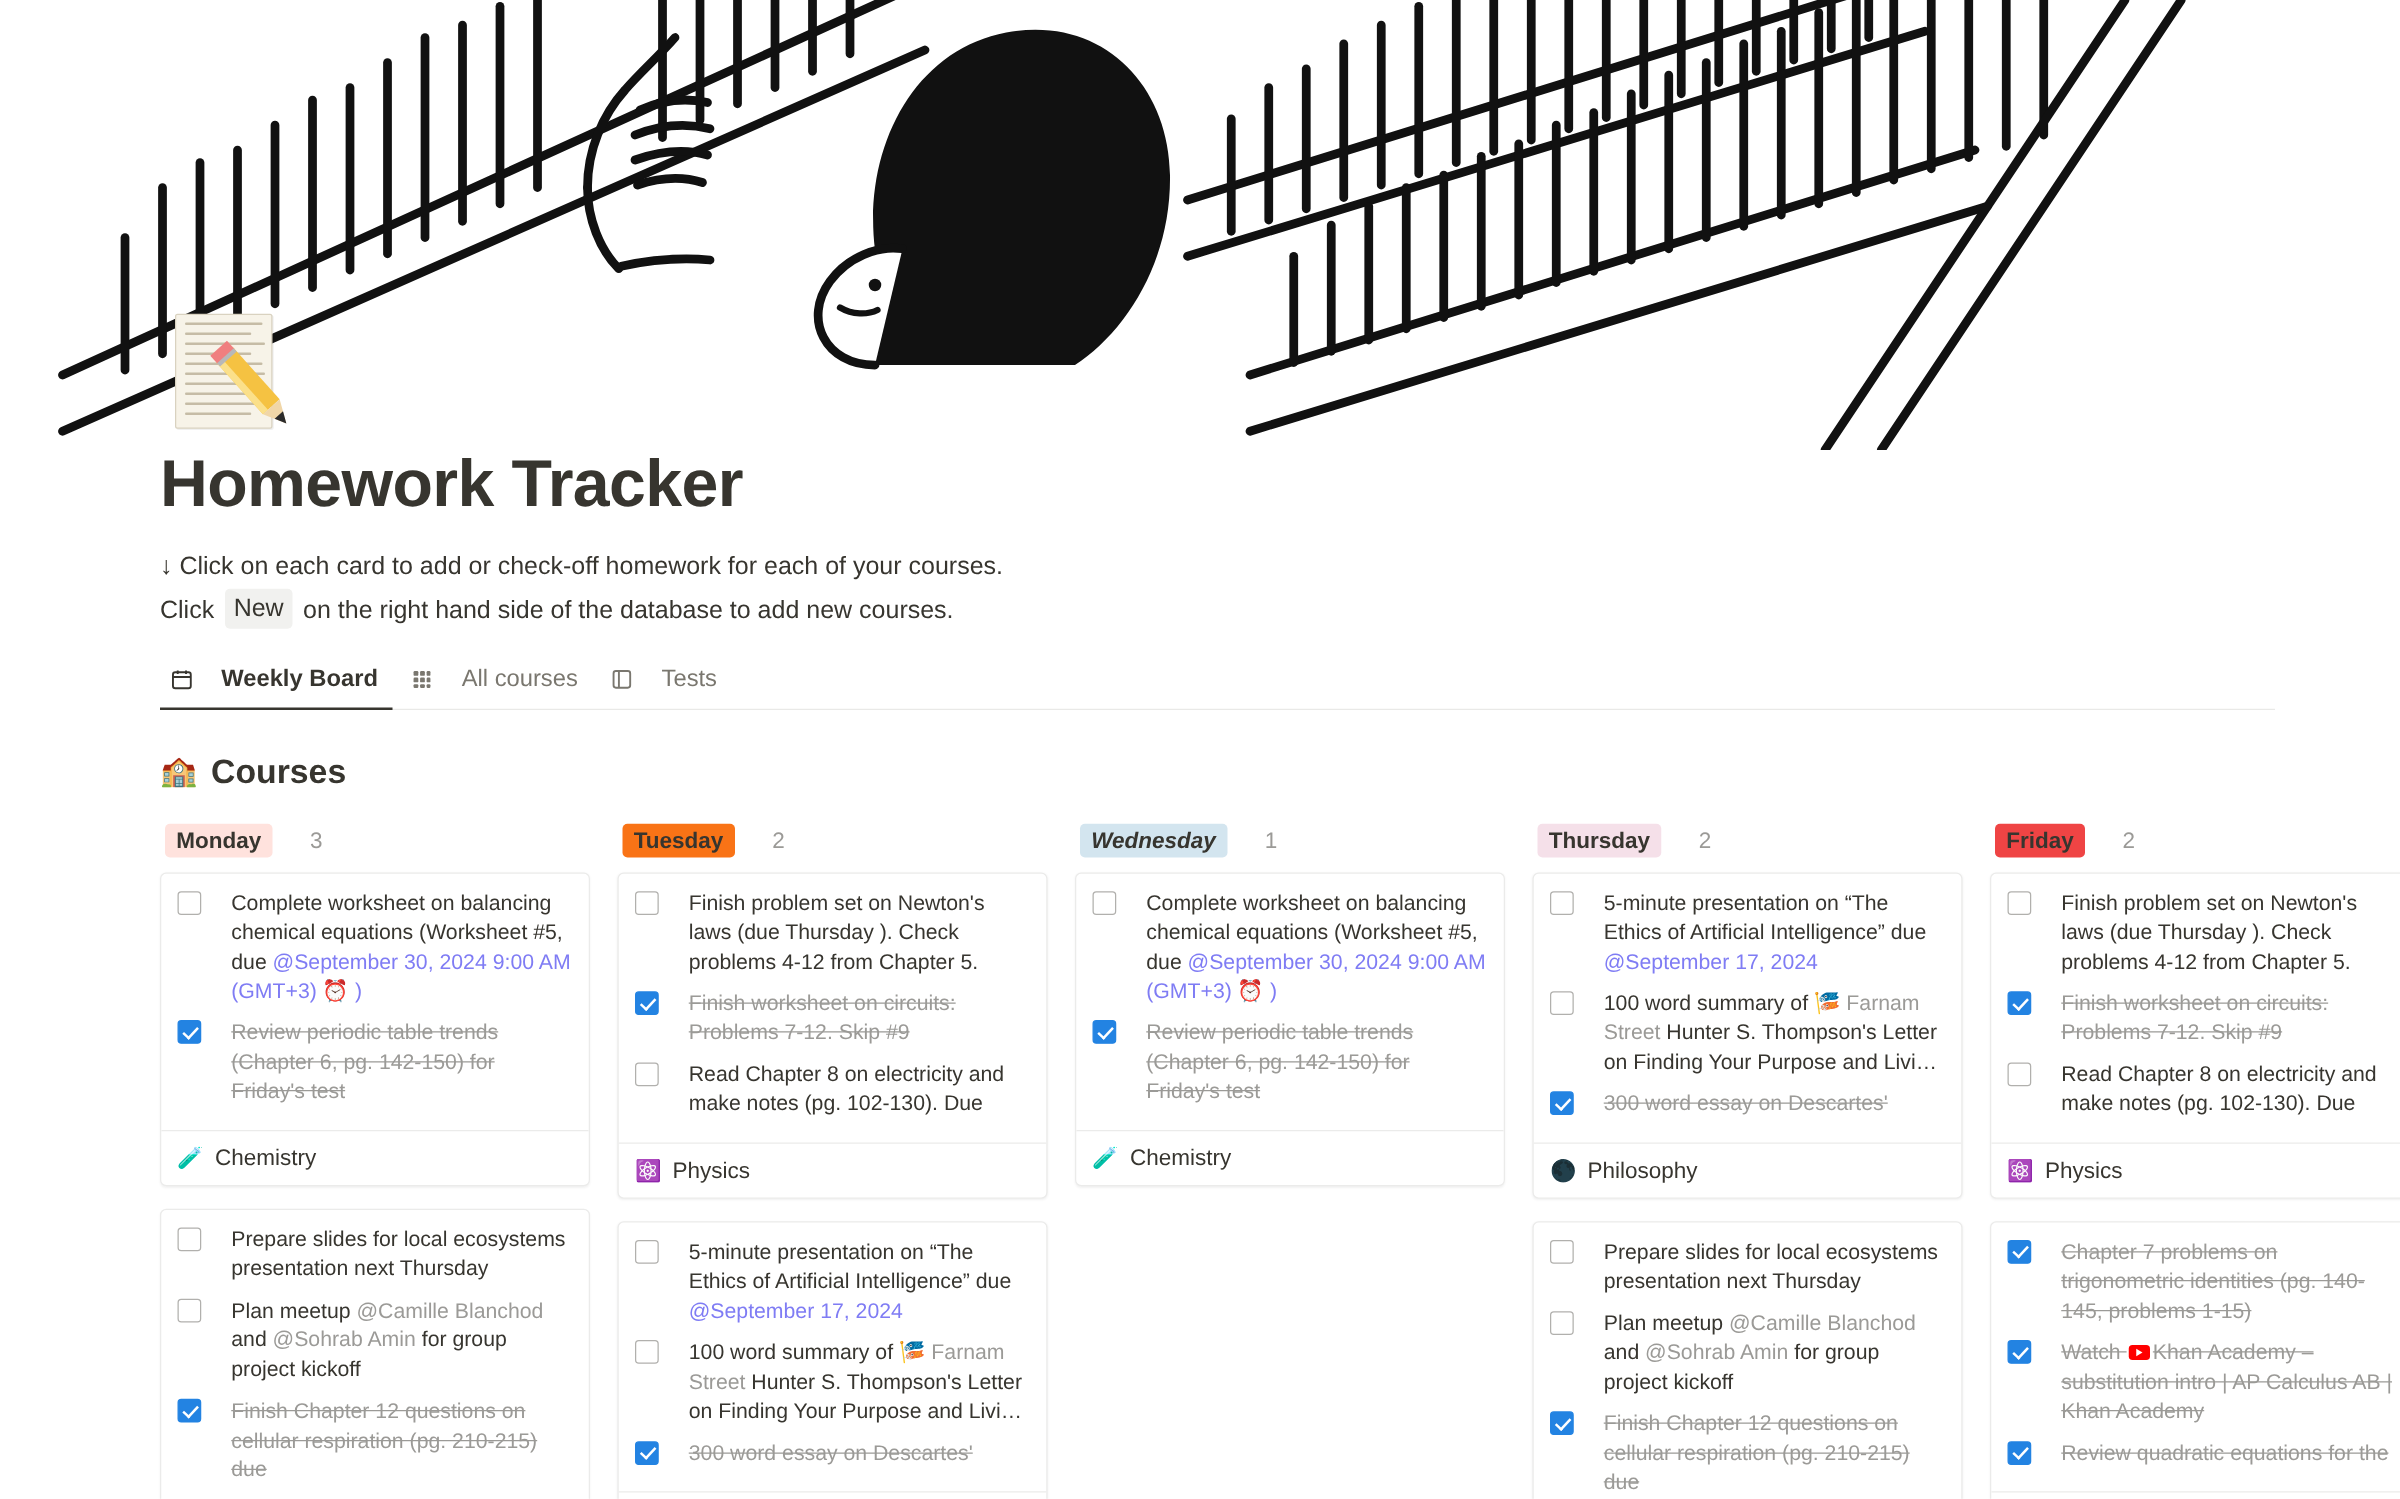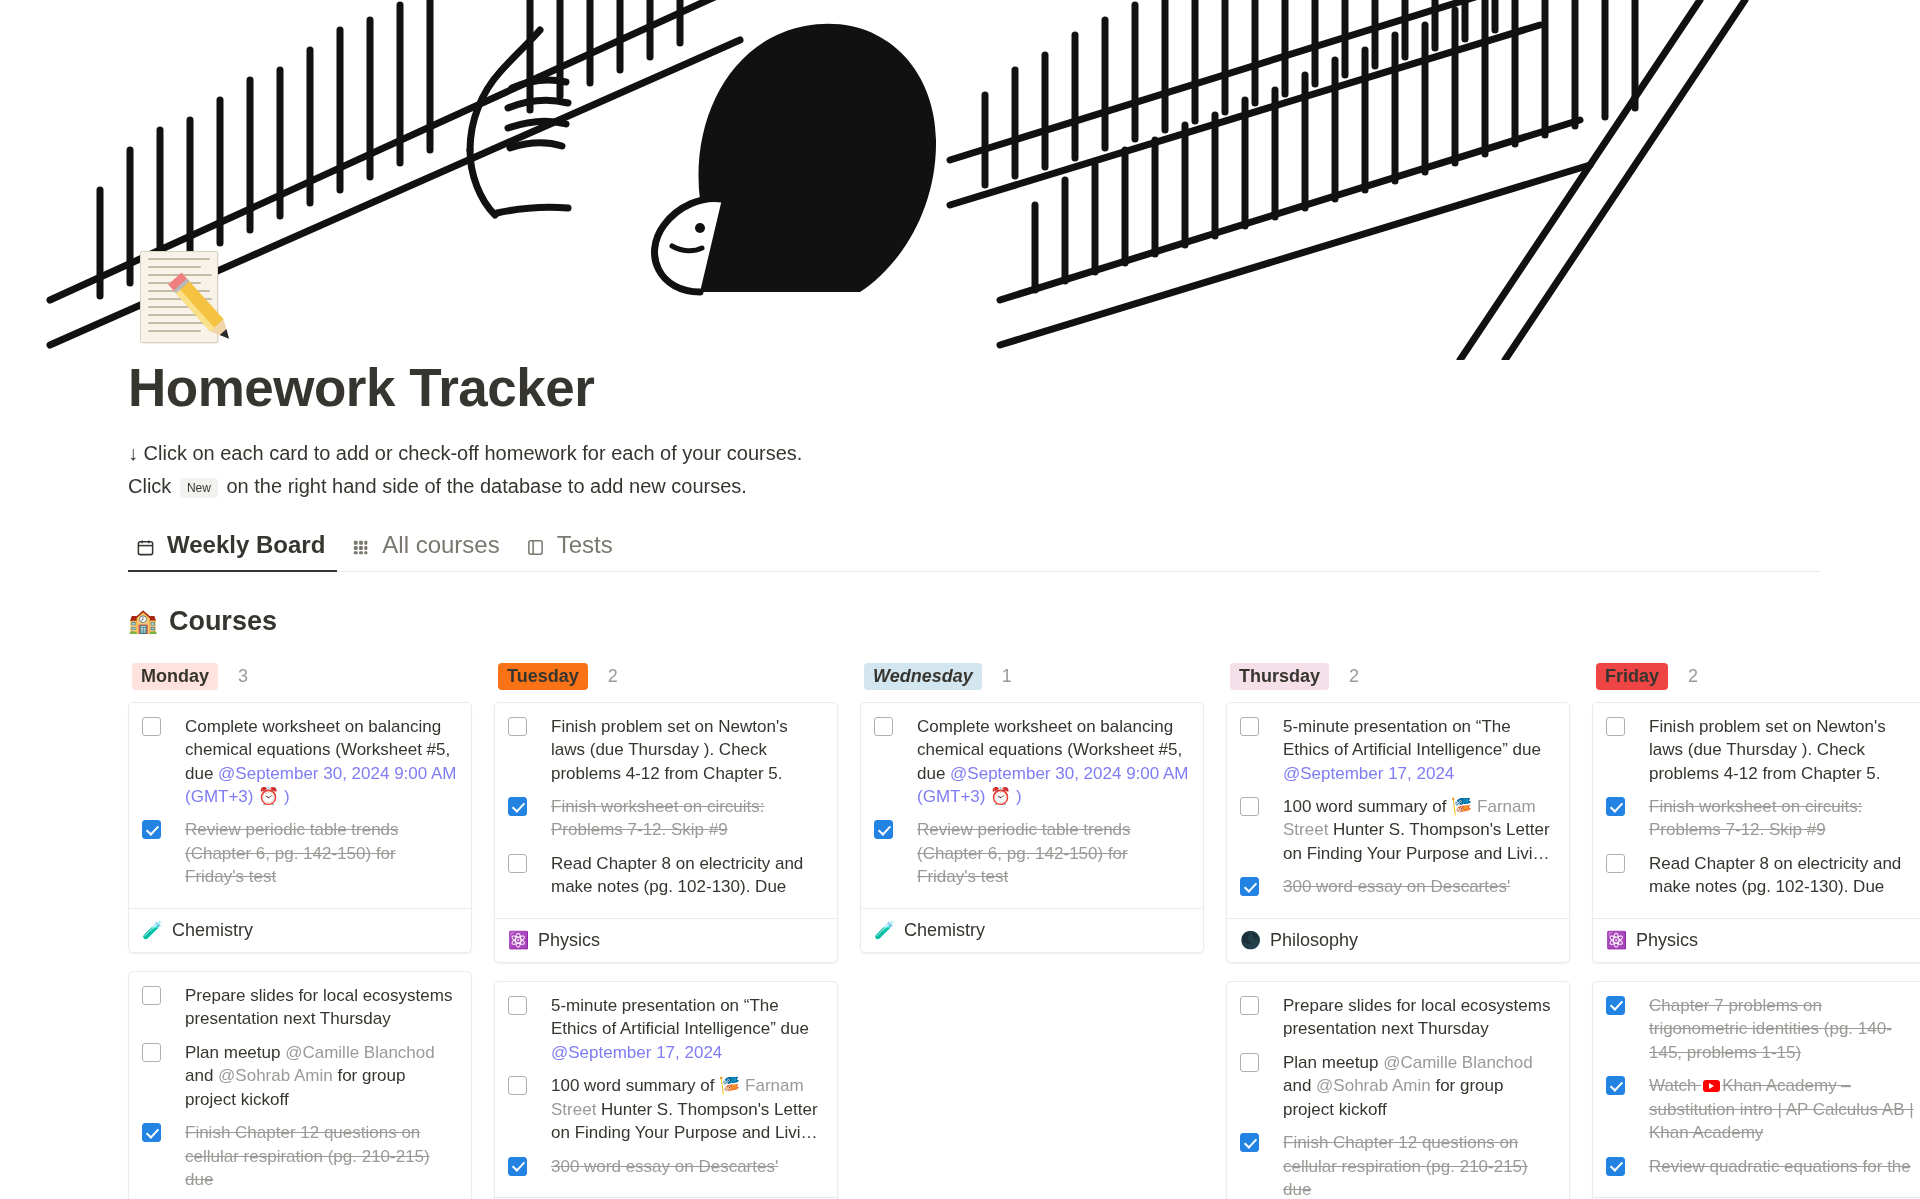--- a/index.html
+++ b/index.html
@@ -65,40 +65,40 @@
     font-size: 20px;
     color: #37352f;
     line-height: 1.5;
     margin: 0 0 3px 0;
   }
   .chip-new {
     display: inline-block;
     background: #f1f1ef;
     border-radius: 4px;
     padding: 1px 7px;
-    font-size: 12px;
+    font-size: 20px;
     color: #37352f;
     margin: 0 3px;
     vertical-align: 1px;
   }
 
   
   .tabs {
     display: flex;
     align-items: center;
     gap: 6px;
     border-bottom: 1px solid #e9e9e7;
     margin-top: 22px;
     padding-bottom: 0;
     width: 1692px;
   }
   .tab {
-    display: flex; align-items: center; gap: 12px;
+    display: flex; align-items: center; gap: 22px;
     padding: 8px 12px 12px 8px;
-    font-size: 24px;
+    font-size: 19px;
     color: #7a776f;
     cursor: pointer;
     position: relative;
   }
   .tab.active { color: #37352f; font-weight: 600; }
   .tab.active:after {
     content: "";
     position: absolute; left: 0; right: 0; bottom: -1px;
     height: 2px; background: #37352f;
   }
@@ -113,21 +113,21 @@
   .section-head .emoji { font-size: 24px; }
 
   
   .board {
     display: flex;
     gap: 22px;
     width: 1790px;
   }
   .column { width: 344px; flex: 0 0 344px; }
   .col-head {
-    display: flex; align-items: center; gap: 20px;
+    display: flex; align-items: center; gap: 30px;
     padding: 6px 2px 12px 4px;
   }
   .col-pill {
     font-size: 18px;
     font-weight: 600;
     padding: 3px 9px;
     border-radius: 4px;
     color: #37352f;
   }
   .col-count { font-size: 18px; color: #9b9a97; }

